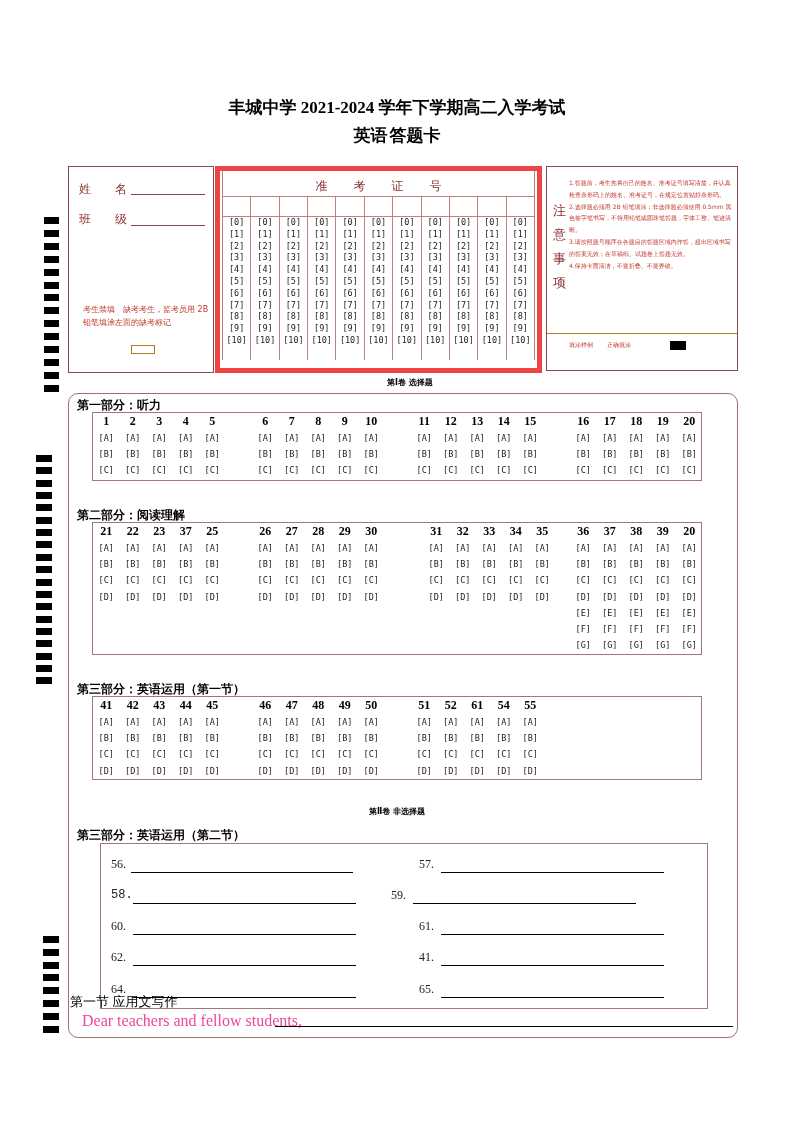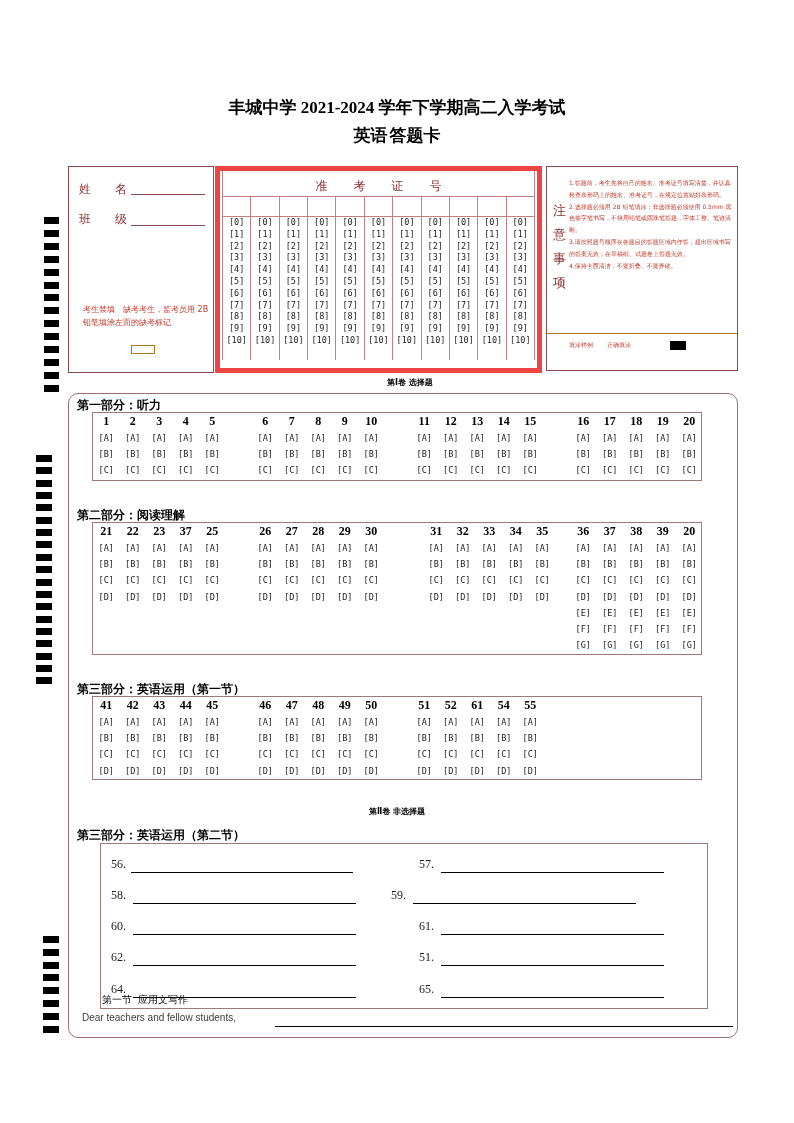--- a/index.html
+++ b/index.html
@@ -720,35 +720,35 @@
 
 <div class="abs section-title" style="left:0; width:794px; text-align:center; top:806px;">第Ⅱ卷 非选择题</div>
 <div class="abs part-label" style="left:77px; top:827px;">第三部分：英语运用（第二节）</div>
 <div class="abs qbox" style="left:100px; top:843px; width:608px; height:166px;"></div>
 
 <div class="blank-row" style="left:111px; top:857px;">56.</div>
 <div class="blank-line" style="left:131px; top:872px; width:222px;"></div>
 <div class="blank-row" style="left:419px; top:857px;">57.</div>
 <div class="blank-line" style="left:441px; top:872px; width:223px;"></div>
 
-<div class="blank-row" style="left:111px; top:888px;">58.</div>
+<div class="blank-row" style="left:111px; top:888px;font-family:Liberation Mono, monospace;">58.</div>
 <div class="blank-line" style="left:133px; top:903px; width:223px;"></div>
 <div class="blank-row" style="left:391px; top:888px;">59.</div>
 <div class="blank-line" style="left:413px; top:903px; width:223px;"></div>
 
 <div class="blank-row" style="left:111px; top:919px;">60.</div>
 <div class="blank-line" style="left:133px; top:934px; width:223px;"></div>
 <div class="blank-row" style="left:419px; top:919px;">61.</div>
 <div class="blank-line" style="left:441px; top:934px; width:223px;"></div>
 
 <div class="blank-row" style="left:111px; top:950px;">62.</div>
 <div class="blank-line" style="left:133px; top:965px; width:223px;"></div>
-<div class="blank-row" style="left:419px; top:950px;">51.</div>
+<div class="blank-row" style="left:419px; top:950px;">41.</div>
 <div class="blank-line" style="left:441px; top:965px; width:223px;"></div>
 
 <div class="blank-row" style="left:111px; top:982px;">64.</div>
 <div class="blank-line" style="left:133px; top:997px; width:223px;"></div>
 <div class="blank-row" style="left:419px; top:982px;">65.</div>
 <div class="blank-line" style="left:441px; top:997px; width:223px;"></div>
 
-<div class="abs" style="left:102px; top:993px; font-family:Liberation Mono, monospace; font-size:10px; background:transparent;">第一节 应用文写作</div>
-<div class="abs" style="left:82px; top:1012px; font-family:Liberation Sans, sans-serif; font-size:10px; color:#404040;">Dear teachers and fellow  students,</div>
+<div class="abs" style="left:70px; top:993px; font-family:Liberation Sans, sans-serif; font-size:13px; background:transparent;">第一节 应用文写作</div>
+<div class="abs" style="left:82px; top:1012px; font-family:Liberation Serif, serif; font-size:16px; color:#ec4899;">Dear teachers and fellow  students,</div>
 <div class="blank-line" style="left:275px; top:1026px; width:458px;"></div>
 
 </body></html>

